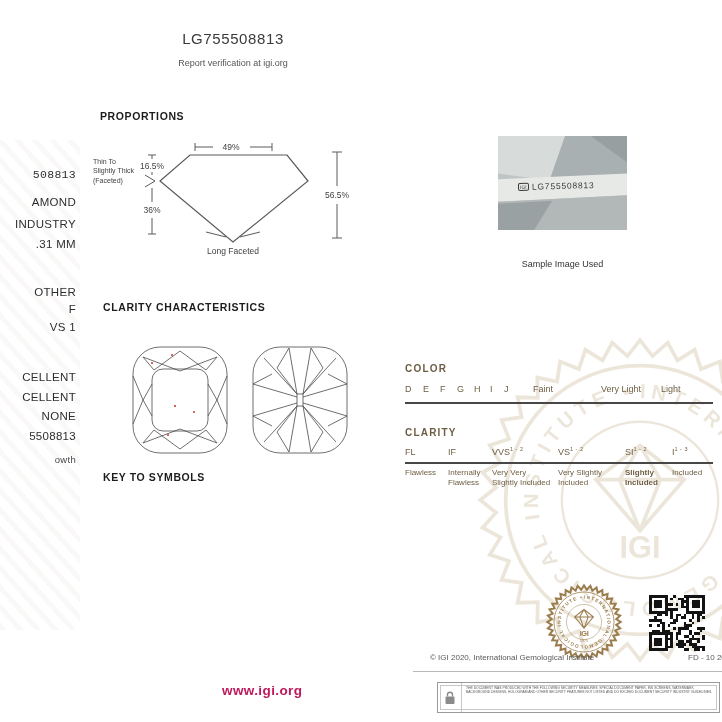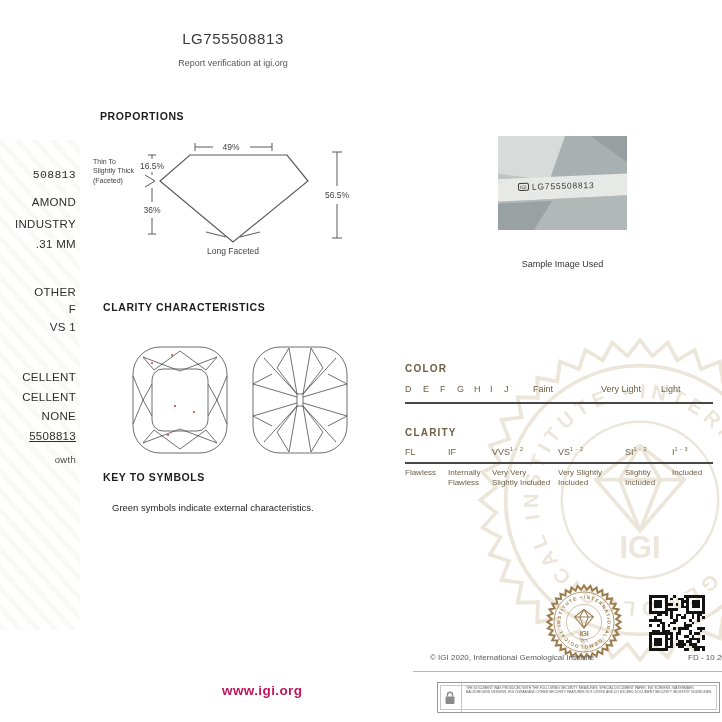--- a/index.html
+++ b/index.html
@@ -51,21 +51,21 @@
     <span class="leftcol-item" style="top:168px;font-family:Liberation Mono, monospace;">508813</span>
     <span class="leftcol-item" style="top:196px;">AMOND</span>
     <span class="leftcol-item" style="top:218px;">INDUSTRY</span>
     <span class="leftcol-item" style="top:238px;">.31 MM</span>
     <span class="leftcol-item" style="top:286px;">OTHER</span>
     <span class="leftcol-item" style="top:303px;">F</span>
     <span class="leftcol-item" style="top:321px;">VS 1</span>
     <span class="leftcol-item" style="top:371px;">CELLENT</span>
     <span class="leftcol-item" style="top:391px;">CELLENT</span>
     <span class="leftcol-item" style="top:410px;">NONE</span>
-    <span class="leftcol-item" style="top:430px;text-decoration:underline;">5508813</span>
+    <span class="leftcol-item" style="top:430px;">5508813</span>
     <span class="leftcol-item" style="top:454px;font-size:9.5px;color:#4a4a4a;">owth</span>
   </div>
 
   <div class="abs sec-h" style="left:100px;top:110px;">PROPORTIONS</div>
 
   <svg class="abs" style="left:85px;top:126px;" width="272" height="134" viewBox="0 0 272 134">
 
     <g class="measure">
       <line x1="110" y1="17" x2="110" y2="25"></line>
         <line x1="187" y1="17" x2="187" y2="25"></line>
@@ -160,21 +160,20 @@
       <path d="M53,53 L97,40 M53,59 L97,72"></path>
       <path d="M39,4 L27,24 L47,50"></path>
         <path d="M61,4 L73,24 L53,50"></path>
       <path d="M39,108 L27,88 L47,62"></path>
         <path d="M61,108 L73,88 L53,62"></path>
       <path d="M3,40 L22,30 M3,72 L22,82 M97,40 L78,30 M97,72 L78,82"></path>
     </g>
   </svg>
 
   <div class="abs sec-h" style="left:103px;top:471px;">KEY TO SYMBOLS</div>
-  <div class="abs" style="left:112px;top:502px;font-size:9.5px;color:#232323;">Green symbols indicate external characteristics.</div>
 
   <div class="abs brown-h" style="left:405px;top:363px;">COLOR</div>
   <div class="abs" style="left:405px;top:384px;width:310px;height:14px;">
     <span class="abs grade" style="left:0;">D</span>
     <span class="abs grade" style="left:18px;">E</span>
     <span class="abs grade" style="left:35px;">F</span>
     <span class="abs grade" style="left:52px;">G</span>
     <span class="abs grade" style="left:69px;">H</span>
     <span class="abs grade" style="left:85px;">I</span>
     <span class="abs grade" style="left:99px;">J</span>
@@ -192,21 +191,21 @@
     <span class="abs grade" style="left:153px;"><span>VS</span><span class="sup">1 - 2</span></span>
     <span class="abs grade" style="left:220px;"><span>SI</span><span class="sup">1 - 2</span></span>
     <span class="abs grade" style="left:267px;"><span>I</span><span class="sup">1 - 3</span></span>
   </div>
   <div class="scale-line" style="left:405px;top:462px;width:308px;"></div>
   <div class="abs" style="left:405px;top:468px;width:320px;">
     <span class="abs gdesc" style="left:0;width:40px;">Flawless</span>
     <span class="abs gdesc" style="left:43px;width:42px;">Internally Flawless</span>
     <span class="abs gdesc" style="left:87px;width:62px;">Very Very Slightly Included</span>
     <span class="abs gdesc" style="left:153px;width:62px;">Very Slightly Included</span>
-    <span class="abs gdesc" style="left:220px;width:40px;">Slightly Included</span>
+    <span class="abs gdesc" style="left:220px;width:40px;font-weight:bold;">Slightly Included</span>
     <span class="abs gdesc" style="left:267px;width:40px;">Included</span>
   </div>
 
   <svg class="abs" style="left:545px;top:583px;" width="78" height="78" viewBox="-50 -50 100 100">
     <defs>
         <path id="gring" d="M 0,-30 a 30,30 0 1,1 -0.02,0" fill="none"></path>
       </defs>
     <g stroke="#9b7c4c" fill="none">
       <polygon stroke-width="2.6" points="47.00,0.00 41.34,3.62 46.29,8.16 40.09,10.74 44.17,16.07 37.61,17.54 40.70,23.50 33.99,23.80 36.00,30.21 29.34,29.34 30.21,36.00 23.80,33.99 23.50,40.70 17.54,37.61 16.07,44.17 10.74,40.09 8.16,46.29 3.62,41.34 0.00,47.00 -3.62,41.34 -8.16,46.29 -10.74,40.09 -16.07,44.17 -17.54,37.61 -23.50,40.70 -23.80,33.99 -30.21,36.00 -29.34,29.34 -36.00,30.21 -33.99,23.80 -40.70,23.50 -37.61,17.54 -44.17,16.07 -40.09,10.74 -46.29,8.16 -41.34,3.62 -47.00,0.00 -41.34,-3.62 -46.29,-8.16 -40.09,-10.74 -44.17,-16.07 -37.61,-17.54 -40.70,-23.50 -33.99,-23.80 -36.00,-30.21 -29.34,-29.34 -30.21,-36.00 -23.80,-33.99 -23.50,-40.70 -17.54,-37.61 -16.07,-44.17 -10.74,-40.09 -8.16,-46.29 -3.62,-41.34 -0.00,-47.00 3.62,-41.34 8.16,-46.29 10.74,-40.09 16.07,-44.17 17.54,-37.61 23.50,-40.70 23.80,-33.99 30.21,-36.00 29.34,-29.34 36.00,-30.21 33.99,-23.80 40.70,-23.50 37.61,-17.54 44.17,-16.07 40.09,-10.74 46.29,-8.16 41.34,-3.62"></polygon>
       <circle r="38.5" stroke-width="1"></circle>

